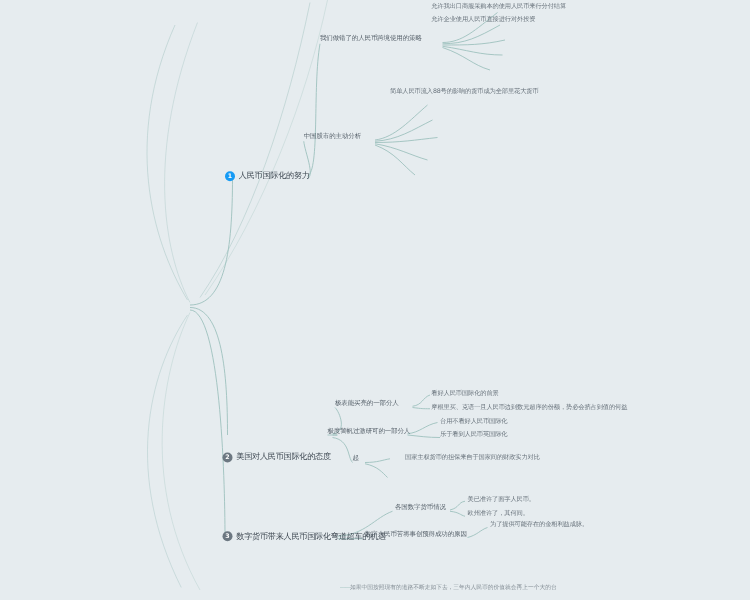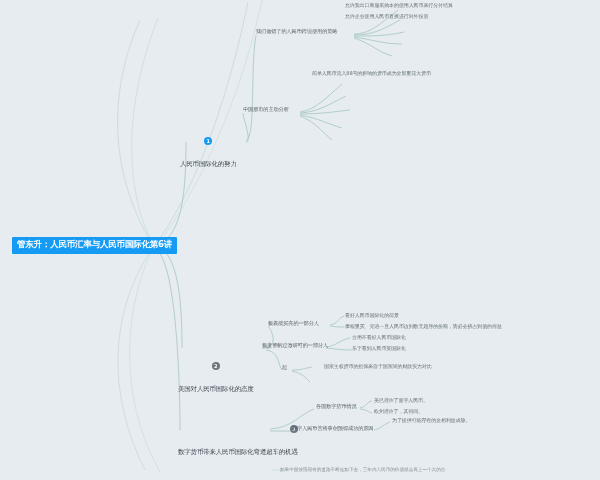--- a/index.html
+++ b/index.html
@@ -40,25 +40,24 @@
     font-size: 8.5px;
     font-weight: bold;
     padding: 3px 5px 4px 5px;
     border-radius: 1px;
     letter-spacing: -0.2px;
   }
   
   .branch-node {
     display: flex;
     align-items: center;
-    gap: 16px;
+    gap: 3px;
     font-size: 6.5px;
     color: #3c4650;
     background: transparent;
-    flex-direction: column;
   }
   .branch-badge {
     width: 8px;
     height: 8px;
     border-radius: 50%;
     display: inline-flex;
     align-items: center;
     justify-content: center;
     font-size: 5px;
     color: #ffffff;
@@ -141,23 +140,20 @@
 
       <path d="M360,408 C368,406 366,402 372,401"></path>
       <path d="M360,409 C368,410 368,412 372,413"></path>
 
       <path d="M374,430 C382,428 384,424 390,422"></path>
 
       <path d="M272,470 C276,470 278,470 280,470" opacity="0.5"></path>
     </g>
   </svg>
 
-  <div class="node root-node" style="left:12px; top:237px;">
-    <span>管东升：人民币汇率与人民币国际化第6讲</span>
-  </div>
 
   <div class="node branch-node" style="left:180px; top:137px;">
     <span class="branch-badge" style="background:#169bf5;">1</span>
     <span class="branch-label">人民币国际化的努力</span>
   </div>
 
   <div class="node leaf-node" style="left:256px; top:29px;">
     <span>我们做错了的人民币跨境使用的策略</span>
   </div>
   <div class="node leaf-node l3" style="left:345px; top:3px;">

